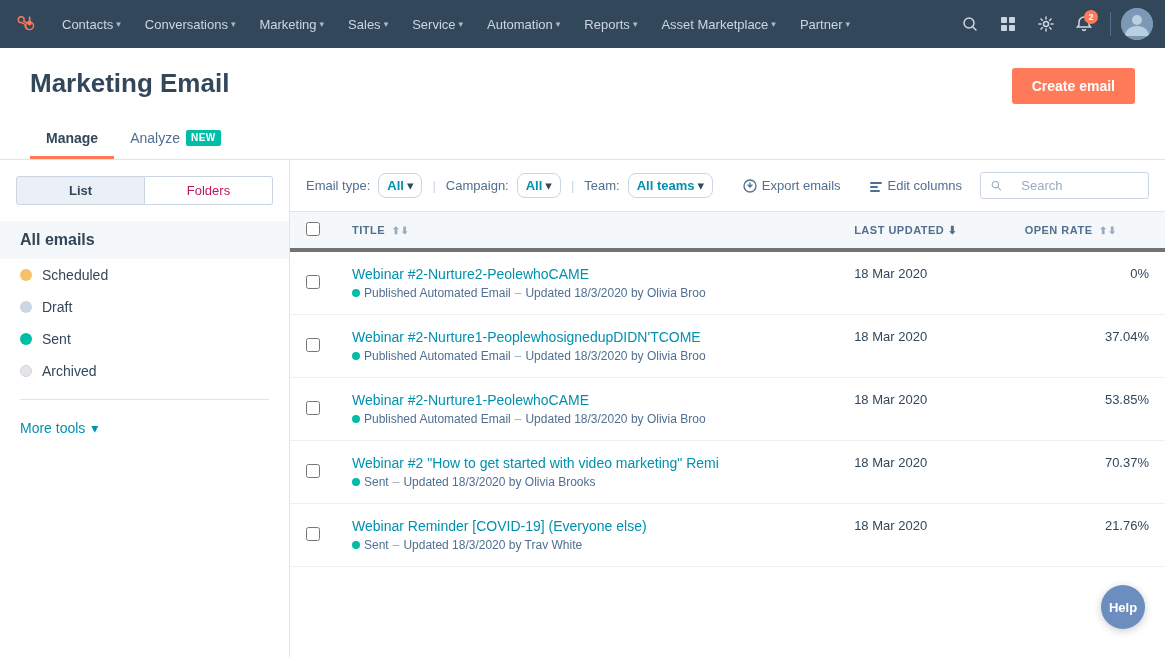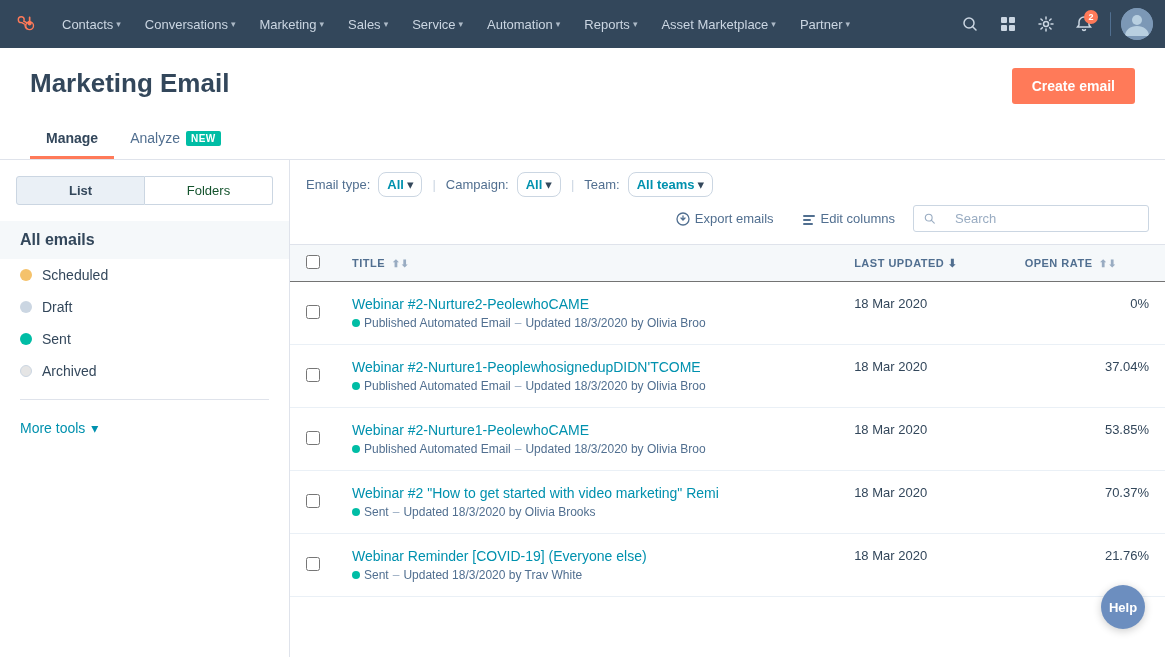--- a/index.html
+++ b/index.html
@@ -111,21 +111,20 @@
       display: flex;
       gap: 0;
     }
     .tab {
       padding: 10px 16px;
       font-size: 14px;
       cursor: pointer;
       color: #516f90;
       border-bottom: 3px solid transparent;
       display: flex;
-      align-items: center;
       gap: 6px;
     }
     .tab.active {
       color: #33475b;
       border-bottom: 3px solid #ff7a59;
       font-weight: 600;
     }
     .new-badge {
       background: #00bda5;
       color: white;
@@ -159,21 +158,21 @@
       margin: 0 16px 16px 16px;
       align-items: center;
     }
     .view-btn {
       flex: 1;
       padding: 6px 12px;
       border: 1px solid #cbd6e2;
       background: #fff;
       cursor: pointer;
       font-size: 13px;
-      color: #14532d;
+      color: #be185d;
     }
     .view-btn:first-child { border-radius: 3px 0 0 3px; }
     .view-btn:last-child { border-radius: 0 3px 3px 0; border-left: none; }
     .view-btn.active { background: #eaf0f6; color: #33475b; font-weight: 600; }
     .sidebar-all-emails {
       font-size: 16px;
       font-weight: 600;
       color: #33475b;
       padding: 10px 20px;
       background: #f5f8fa;
@@ -260,21 +259,21 @@
       color: #516f90;
     }
     .search-box {
       display: flex;
       align-items: center;
       border: 1px solid #cbd6e2;
       border-radius: 3px;
       background: #fff;
       padding: 5px 10px;
       gap: 20px;
-      width: 236px;
+      width: 169px;
     }
     .search-box input {
       border: none;
       outline: none;
       font-size: 13px;
       color: #33475b;
       background: transparent;
       width: 100%;
     }
     .search-box input::placeholder { color: #99acc2; }
@@ -283,21 +282,21 @@
     .email-table {
       flex: 1;
       overflow-y: auto;
     }
     table {
       width: 100%;
       border-collapse: collapse;
     }
     thead tr {
       background: #f5f8fa;
-      border-bottom: 1px solid #737373;
+      border-bottom: 4px solid #737373;
     }
     thead th {
       padding: 10px 16px;
       text-align: left;
       font-size: 11px;
       font-weight: 700;
       color: #516f90;
       text-transform: uppercase;
       letter-spacing: 0.5px;
       white-space: nowrap;

